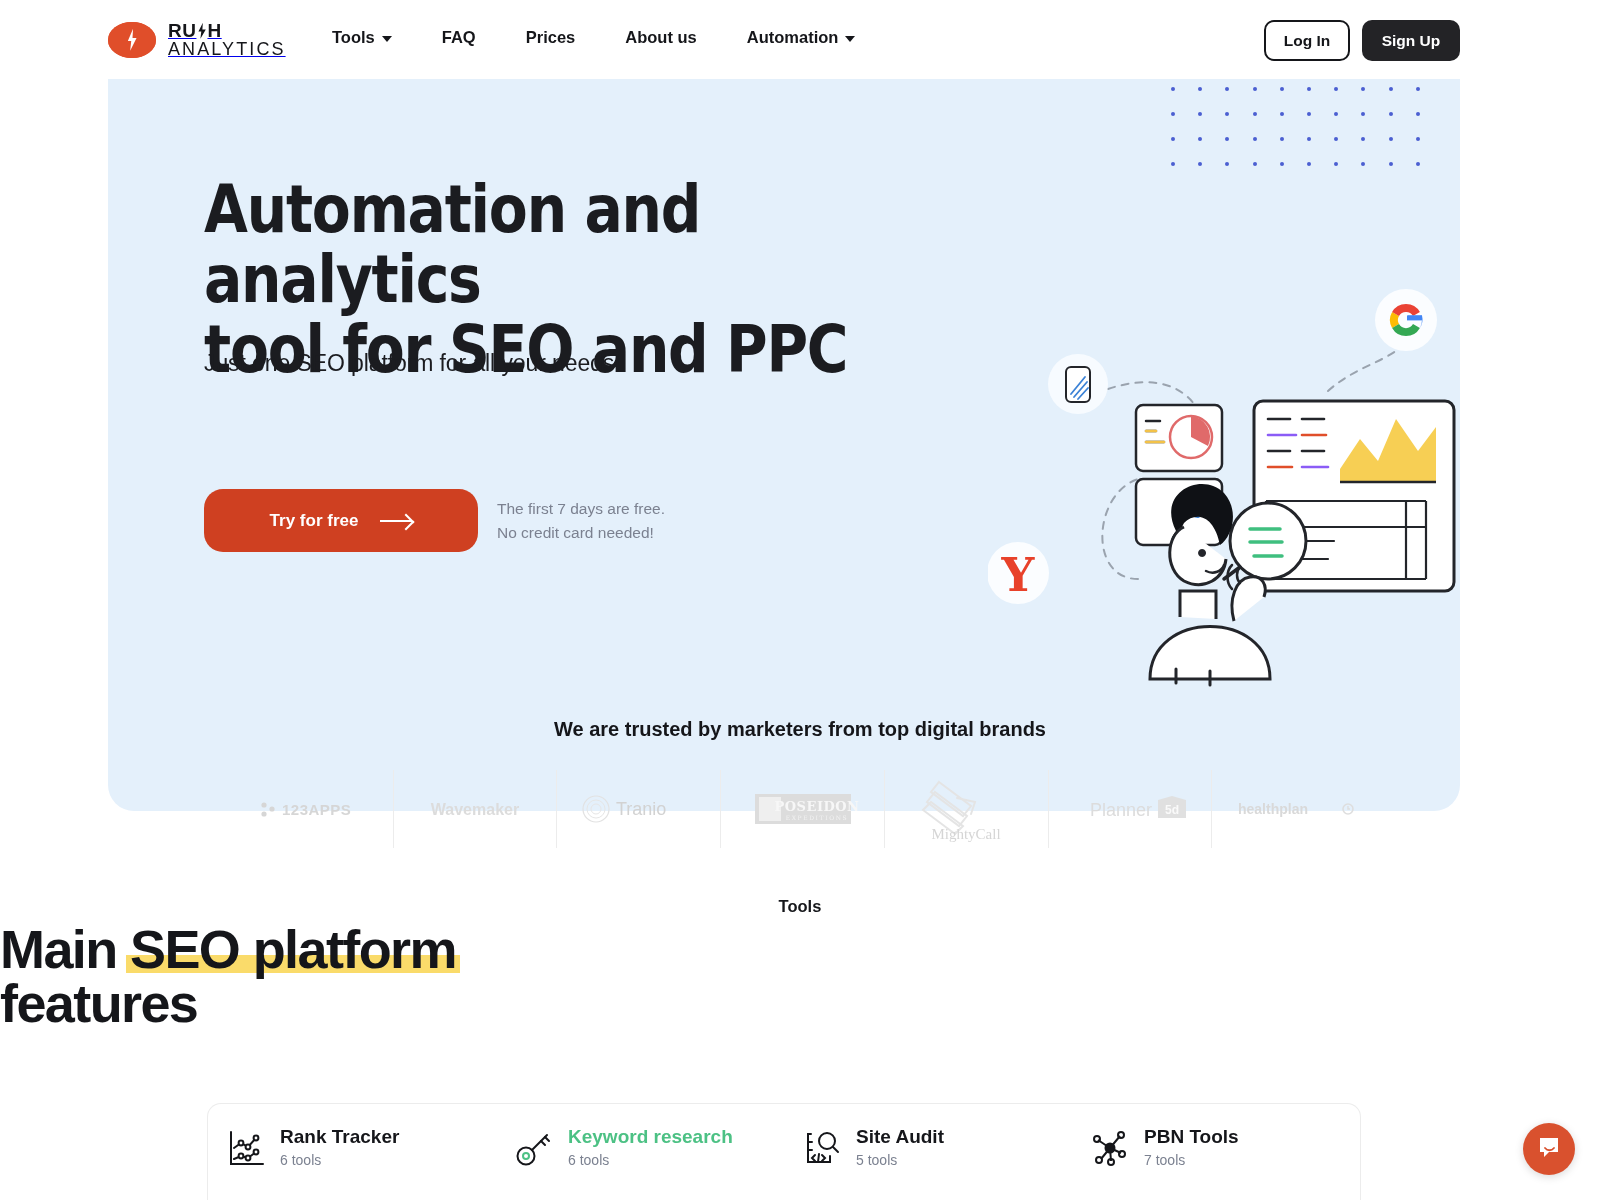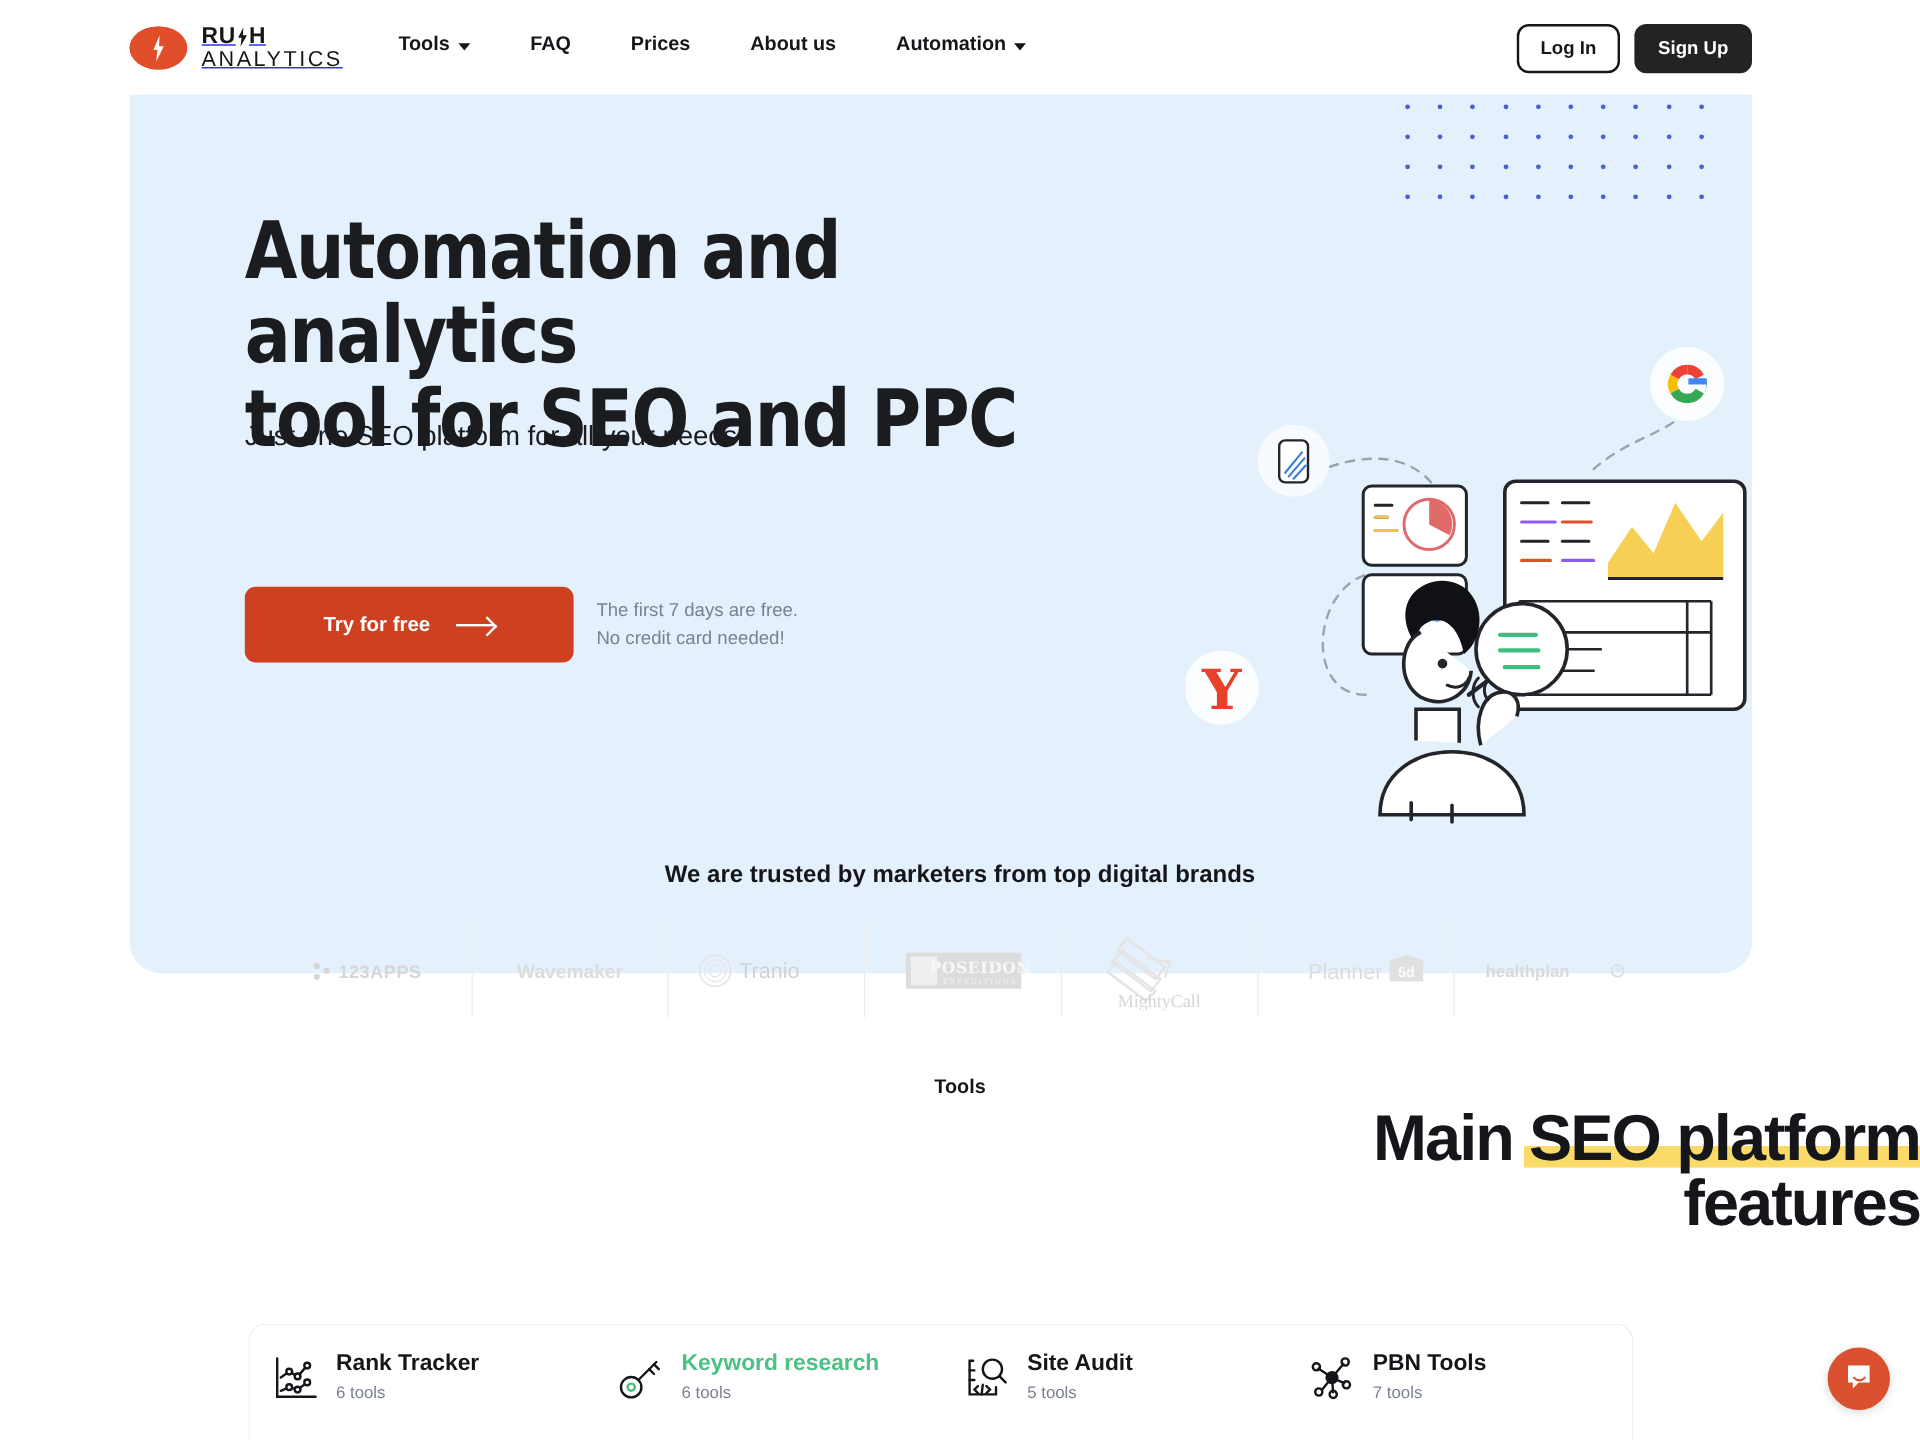--- a/index.html
+++ b/index.html
@@ -98,21 +98,21 @@
   }
   .hero-sub {
     position: absolute; left: 96px; top: 271px;
     font-size: 23px; font-weight: 500; color: #1b1c20; letter-spacing: -0.1px;
   }
   .cta-row {
     position: absolute; left: 96px; top: 410px;
     display: flex; align-items: center; gap: 19px;
   }
   .btn-try {
-    width: 274px; height: 63px; border: none; border-radius: 9px;
+    width: 274px; height: 63px; border: none; border-radius: 19px;
     background: #cf4021; color: #fff; font-size: 17px; font-weight: 700;
     display: flex; align-items: center; justify-content: center; gap: 22px;
     cursor: pointer;
   }
   .arrow-r {
     display: inline-block; position: relative; width: 32px; height: 2px; background: #fff;
   }
   .arrow-r::after {
     content: ""; position: absolute; right: 0; top: -4px;
     width: 10px; height: 10px; border-top: 2px solid #fff; border-right: 2px solid #fff;
@@ -140,21 +140,21 @@
     border-left: 1px solid #ececec; color: #cfcfcf;
   }
   .brand-cell:first-child { border-left: none; }
 
   
   .tools-eyebrow {
     position: absolute; left: 0; top: 897px; width: 1600px; text-align: center;
     font-size: 16.5px; font-weight: 700; color: #15161a;
   }
   .tools-heading {
-    position: absolute; left: 0; top: 922px; width: 1600px; text-align: right;
+    position: absolute; left: 0; top: 922px; width: 1600px; text-align: left;
     font-size: 54px; font-weight: 700; line-height: 1.0; color: #15161a;
     letter-spacing: -1.6px;
   }
   .hl { position: relative; display: inline-block; z-index: 1; }
   .hl::before {
     content: ""; position: absolute; left: -4px; right: -4px; bottom: 3px;
     height: 18px; background: #fadb6a; z-index: -1;
   }
 
   .tools-card {

